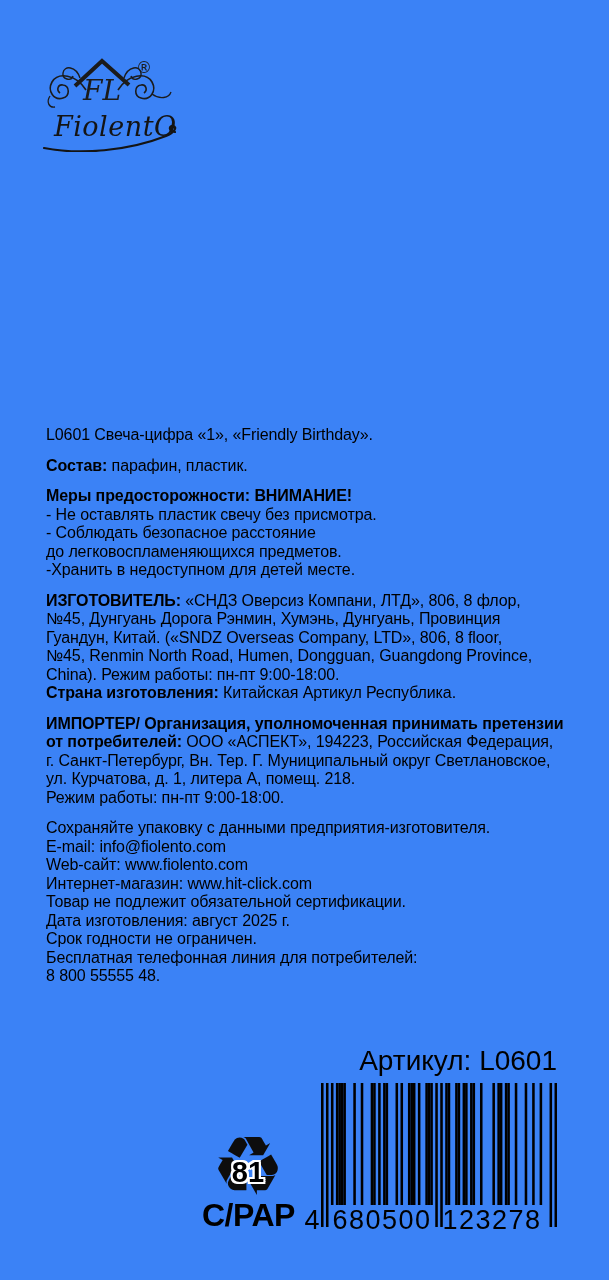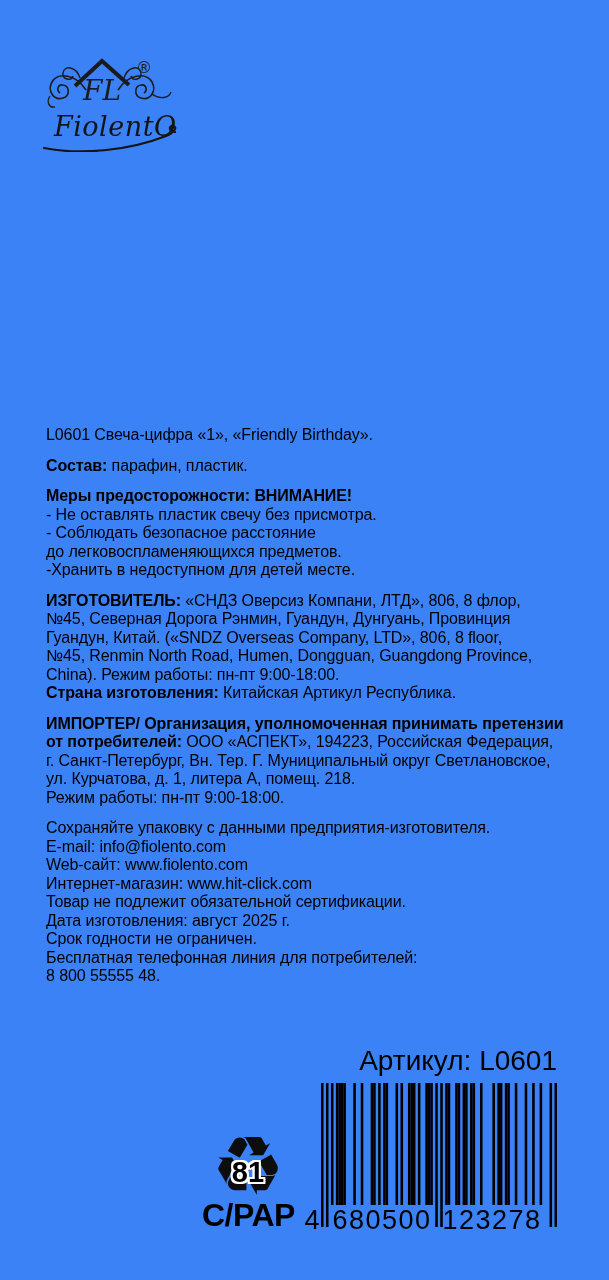--- a/index.html
+++ b/index.html
@@ -91,21 +91,21 @@
       </div>
       <div class="para">
         <div class="line"><span class="b">Меры предосторожности: ВНИМАНИЕ!</span></div>
         <div class="line"><span>- Не оставлять пластик свечу без присмотра.</span></div>
         <div class="line"><span>- Соблюдать безопасное расстояние</span></div>
         <div class="line"><span>до легковоспламеняющихся предметов.</span></div>
         <div class="line"><span>-Хранить в недоступном для детей месте.</span></div>
       </div>
       <div class="para">
         <div class="line"><span class="b">ИЗГОТОВИТЕЛЬ:</span><span> «СНДЗ Оверсиз Компани, ЛТД», 806, 8 флор,</span></div>
-        <div class="line"><span>№45, Северная Дорога Рэнмин, Гуандун, Дунгуань, Провинция</span></div>
+        <div class="line"><span>№45, Дунгуань Дорога Рэнмин, Хумэнь, Дунгуань, Провинция</span></div>
         <div class="line"><span>Гуандун, Китай. («SNDZ Overseas Company, LTD», 806, 8 floor,</span></div>
         <div class="line"><span>№45, Renmin North Road, Humen, Dongguan, Guangdong Province,</span></div>
         <div class="line"><span>China). Режим работы: пн-пт 9:00-18:00.</span></div>
         <div class="line"><span class="b">Страна изготовления:</span><span> Китайская Артикул Республика.</span></div>
       </div>
       <div class="para">
         <div class="line"><span class="b">ИМПОРТЕР/ Организация, уполномоченная принимать претензии</span></div>
         <div class="line"><span class="b">от потребителей:</span><span> ООО «АСПЕКТ», 194223, Российская Федерация,</span></div>
         <div class="line"><span>г. Санкт-Петербург, Вн. Тер. Г. Муниципальный округ Светлановское,</span></div>
         <div class="line"><span>ул. Курчатова, д. 1, литера А, помещ. 218.</span></div>

